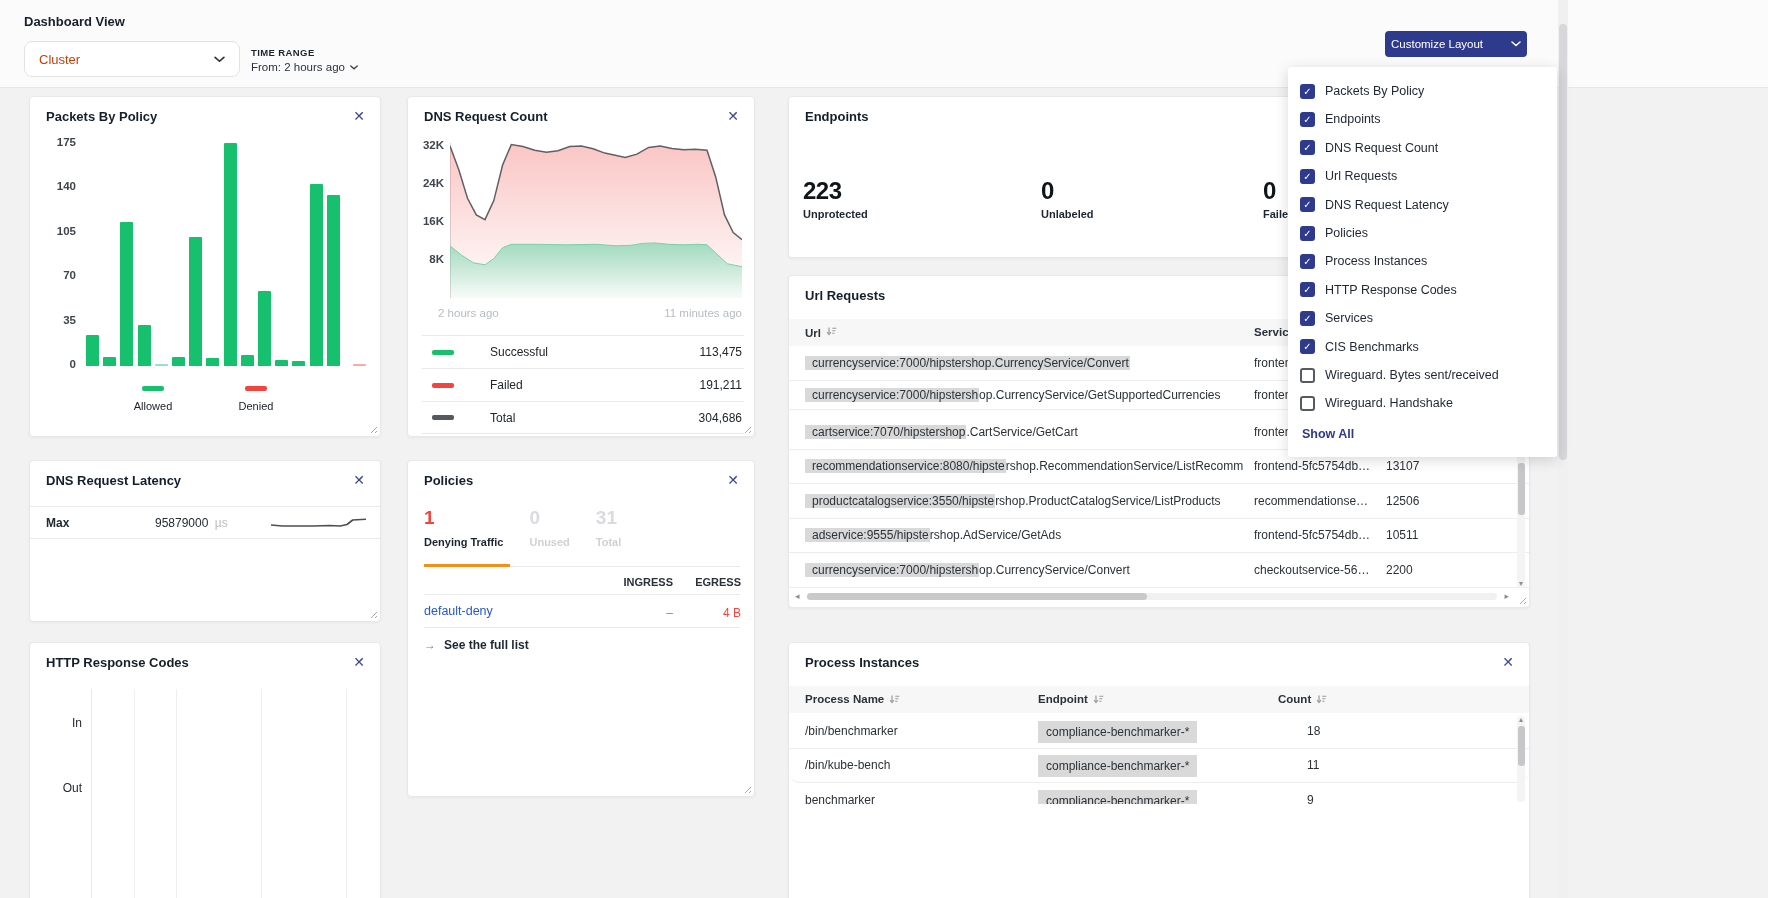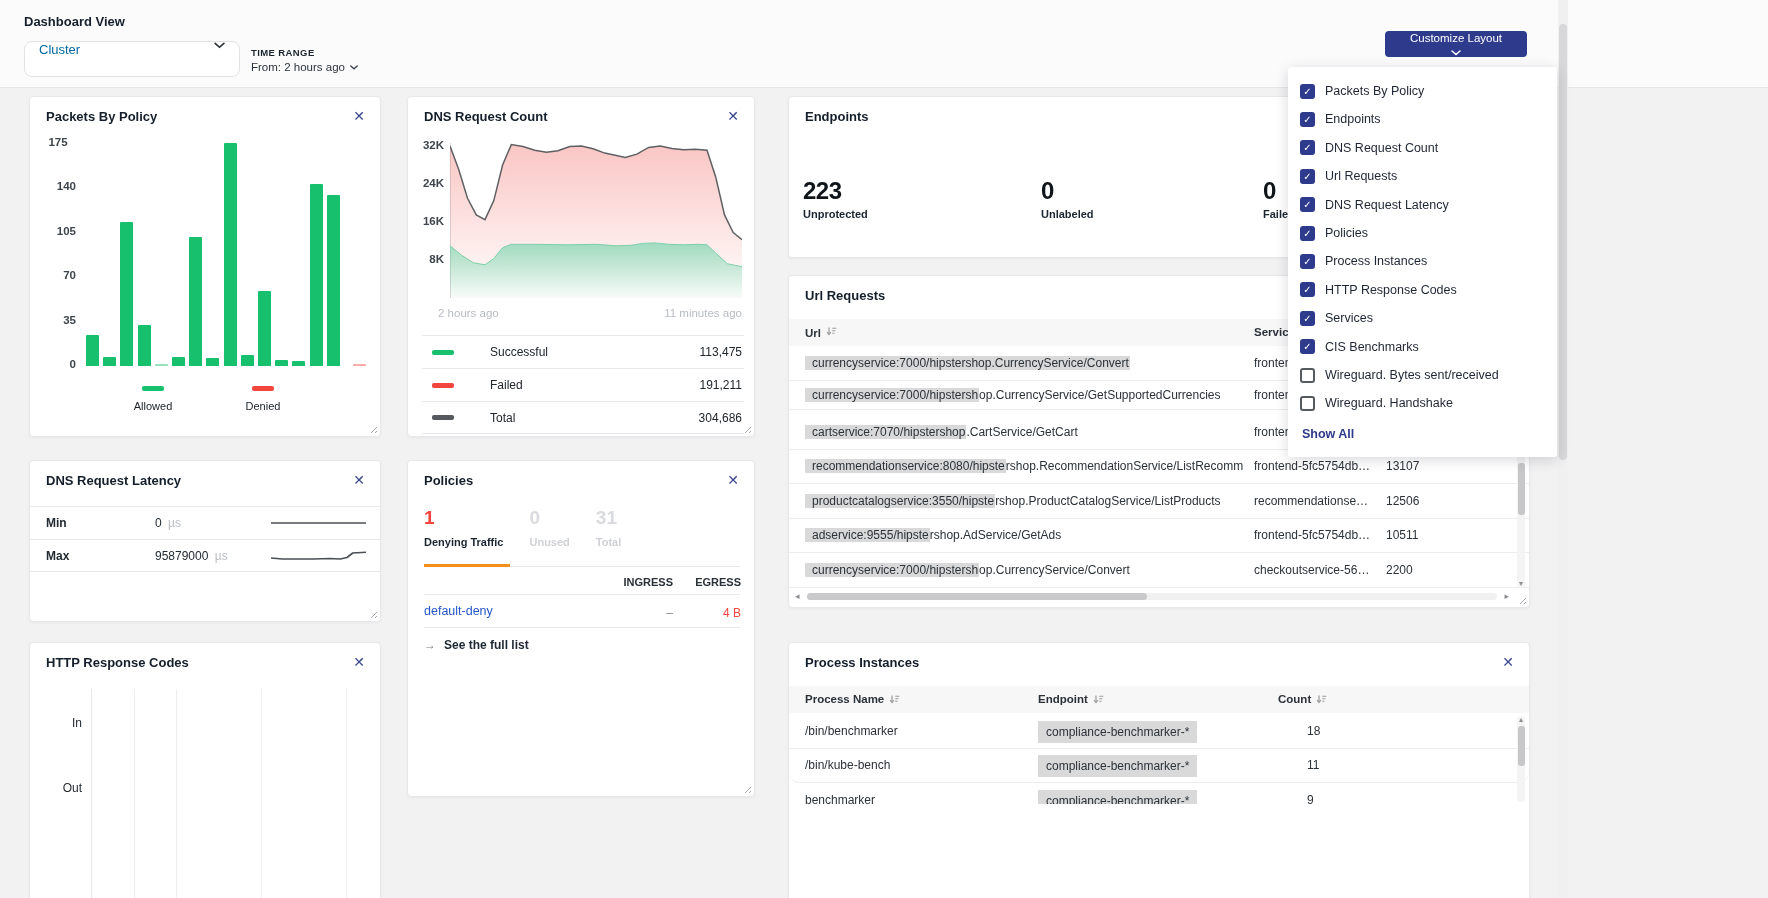--- a/index.html
+++ b/index.html
@@ -4,27 +4,27 @@
 <style>
   *{box-sizing:border-box;}
   html,body{margin:0;padding:0;}
   body{width:1768px;height:898px;overflow:hidden;position:relative;
        background:#f2f2f3;font-family:"Liberation Sans","DejaVu Sans",sans-serif;color:#1c2734;}
 
   
   .hdr{position:absolute;left:0;top:0;width:1768px;height:88px;background:#fbfbfc;border-bottom:1px solid #e7e7e9;}
   .page-title{position:absolute;left:24px;top:14px;font-size:13px;font-weight:700;color:#16202c;}
   .select{position:absolute;left:24px;top:41px;width:216px;height:36px;background:#fff;border:1px solid #e2e2e4;
-          border-radius:8px;display:flex;padding:0 14px;font-size:13px;color:#0369a1;cursor:pointer;z-index:5;}
+          border-radius:8px;display:flex;align-items:center;padding:0 14px;font-size:13px;color:#c2410c;cursor:pointer;z-index:5;}
   .select .chev{margin-left:auto;color:#2a3138;display:flex;}
   .trange{position:absolute;left:251px;top:47px;z-index:5;}
   .trange .tl{font-size:9.5px;font-weight:700;letter-spacing:.4px;color:#1b2530;}
   .trange .tv{font-size:11.5px;color:#2a333d;margin-top:3px;display:flex;align-items:center;gap:5px;cursor:pointer;}
   .btn-customize{position:absolute;left:1385px;top:31px;width:142px;height:26px;background:#2e3a8c;border:none;border-radius:4px;
-          color:#fff;font-size:11.5px;display:flex;align-items:center;justify-content:space-between;gap:4px;cursor:pointer;font-family:inherit;z-index:55;flex-direction:column;}
+          color:#fff;font-size:11.5px;display:flex;align-items:center;justify-content:space-between;gap:4px;cursor:pointer;font-family:inherit;z-index:55;}
 
   
   .card{position:absolute;background:#fff;border:1px solid #e8e8ea;border-radius:4px;box-shadow:0 1px 3px rgba(40,40,60,.05);}
   .ctitle{position:absolute;left:16px;top:12px;font-size:13px;font-weight:700;color:#141f2b;}
   .close{position:absolute;right:13px;top:9px;font-size:14px;color:#3b478f;cursor:pointer;background:none;border:none;font-family:inherit;padding:2px;}
   .resize{position:absolute;right:3px;bottom:3px;width:9px;height:9px;cursor:nwse-resize;
           background:repeating-linear-gradient(135deg,transparent 0 2px,#a7abb0 2px 3px);
           clip-path:polygon(100% 0,100% 100%,0 100%);}
   #card-pbp{left:29px;top:96px;width:352px;height:341px;}
   #card-dns{left:407px;top:96px;width:348px;height:341px;}
@@ -167,21 +167,21 @@
     <svg width="10" height="6" viewBox="0 0 10 6">
         <path d="M1 1l4 3.6L9 1" fill="none" stroke="#fff" stroke-width="1.5" stroke-linecap="round"></path>
       </svg>
   </span>
 </button>
 
 <div class="card" id="card-pbp">
   <div class="ctitle">Packets By Policy</div>
   <button class="close">✕</button>
   <div id="pbp-ticks">
-      <div class="pbp-tick" style="top: 39px; text-align: center;">175</div>
+      <div class="pbp-tick" style="top: 39px;">175</div>
       <div class="pbp-tick" style="top: 83.4px;">140</div>
       <div class="pbp-tick" style="top: 127.8px;">105</div>
       <div class="pbp-tick" style="top: 172.2px;">70</div>
       <div class="pbp-tick" style="top: 216.6px;">35</div>
       <div class="pbp-tick" style="top: 261px;">0</div>
     </div>
   <div id="pbp-bars">
       <div class="bar" style="left: 0px; height: 31px; background: rgb(22, 192, 109);"></div>
       <div class="bar" style="left: 17.2px; height: 9px; background: rgb(22, 192, 109);"></div>
       <div class="bar" style="left: 34.4px; height: 144px; background: rgb(22, 192, 109);"></div>
@@ -194,21 +194,21 @@
       <div class="bar" style="left: 154.8px; height: 11px; background: rgb(22, 192, 109);"></div>
       <div class="bar" style="left: 172px; height: 75px; background: rgb(22, 192, 109);"></div>
       <div class="bar" style="left: 189.2px; height: 6px; background: rgb(22, 192, 109);"></div>
       <div class="bar" style="left: 206.4px; height: 5px; background: rgb(22, 192, 109);"></div>
       <div class="bar" style="left: 223.6px; height: 182px; background: rgb(22, 192, 109);"></div>
       <div class="bar" style="left: 240.8px; height: 171px; background: rgb(22, 192, 109);"></div>
       <div class="bar" style="left: 267px; height: 2px; background: rgb(242, 69, 61); opacity: 0.45;"></div>
     </div>
   <div id="pbp-legend">
       <div class="legend-entry" style="left: 78px;"><span class="sw" style="background: rgb(22, 192, 109);"></span><div class="ll">Allowed</div></div>
-      <div class="legend-entry" style="left: 188px;"><span class="sw" style="background: rgb(242, 69, 61);"></span><div class="ll">Denied</div></div>
+      <div class="legend-entry" style="left: 181px;"><span class="sw" style="background: rgb(242, 69, 61);"></span><div class="ll">Denied</div></div>
     </div>
   <div class="resize"></div>
 </div>
 
 <div class="card" id="card-dns">
   <div class="ctitle">DNS Request Count</div>
   <button class="close">✕</button>
   <div id="dns-ticks">
       <div class="dns-tick" style="top: 42px;">32K</div>
       <div class="dns-tick" style="top: 80px;">24K</div>
@@ -338,27 +338,20 @@
     <span class="varr" style="bottom:0;">▾</span>
   </div>
   <div class="resize"></div>
 </div>
 
 <div class="card" id="card-latency">
   <div class="ctitle">DNS Request Latency</div>
   <button class="close">✕</button>
   <div class="lat-rows" id="lat-rows">
       <div class="lrow">
-        <span class="llabel">Min</span>
-        <span class="lval">0<span class="lunit"> µs</span></span>
-        <span class="lspark"><svg width="95" height="14" viewBox="0 0 95 14">
-            <path d="M0.0 7 L95.0 7" fill="none" stroke="#4a4f54" stroke-width="1.6" stroke-linejoin="round"></path>
-          </svg></span>
-      </div>
-      <div class="lrow">
         <span class="llabel">Max</span>
         <span class="lval">95879000<span class="lunit"> µs</span></span>
         <span class="lspark"><svg width="95" height="14" viewBox="0 0 95 14">
             <path d="M0.0 9 L11.4 10 L42.8 10 L58.9 9.5 L69.3 10 L76.0 8.5 L81.7 4 L95.0 3.2" fill="none" stroke="#4a4f54" stroke-width="1.6" stroke-linejoin="round"></path>
           </svg></span>
       </div>
     </div>
   <div class="resize"></div>
 </div>
 

